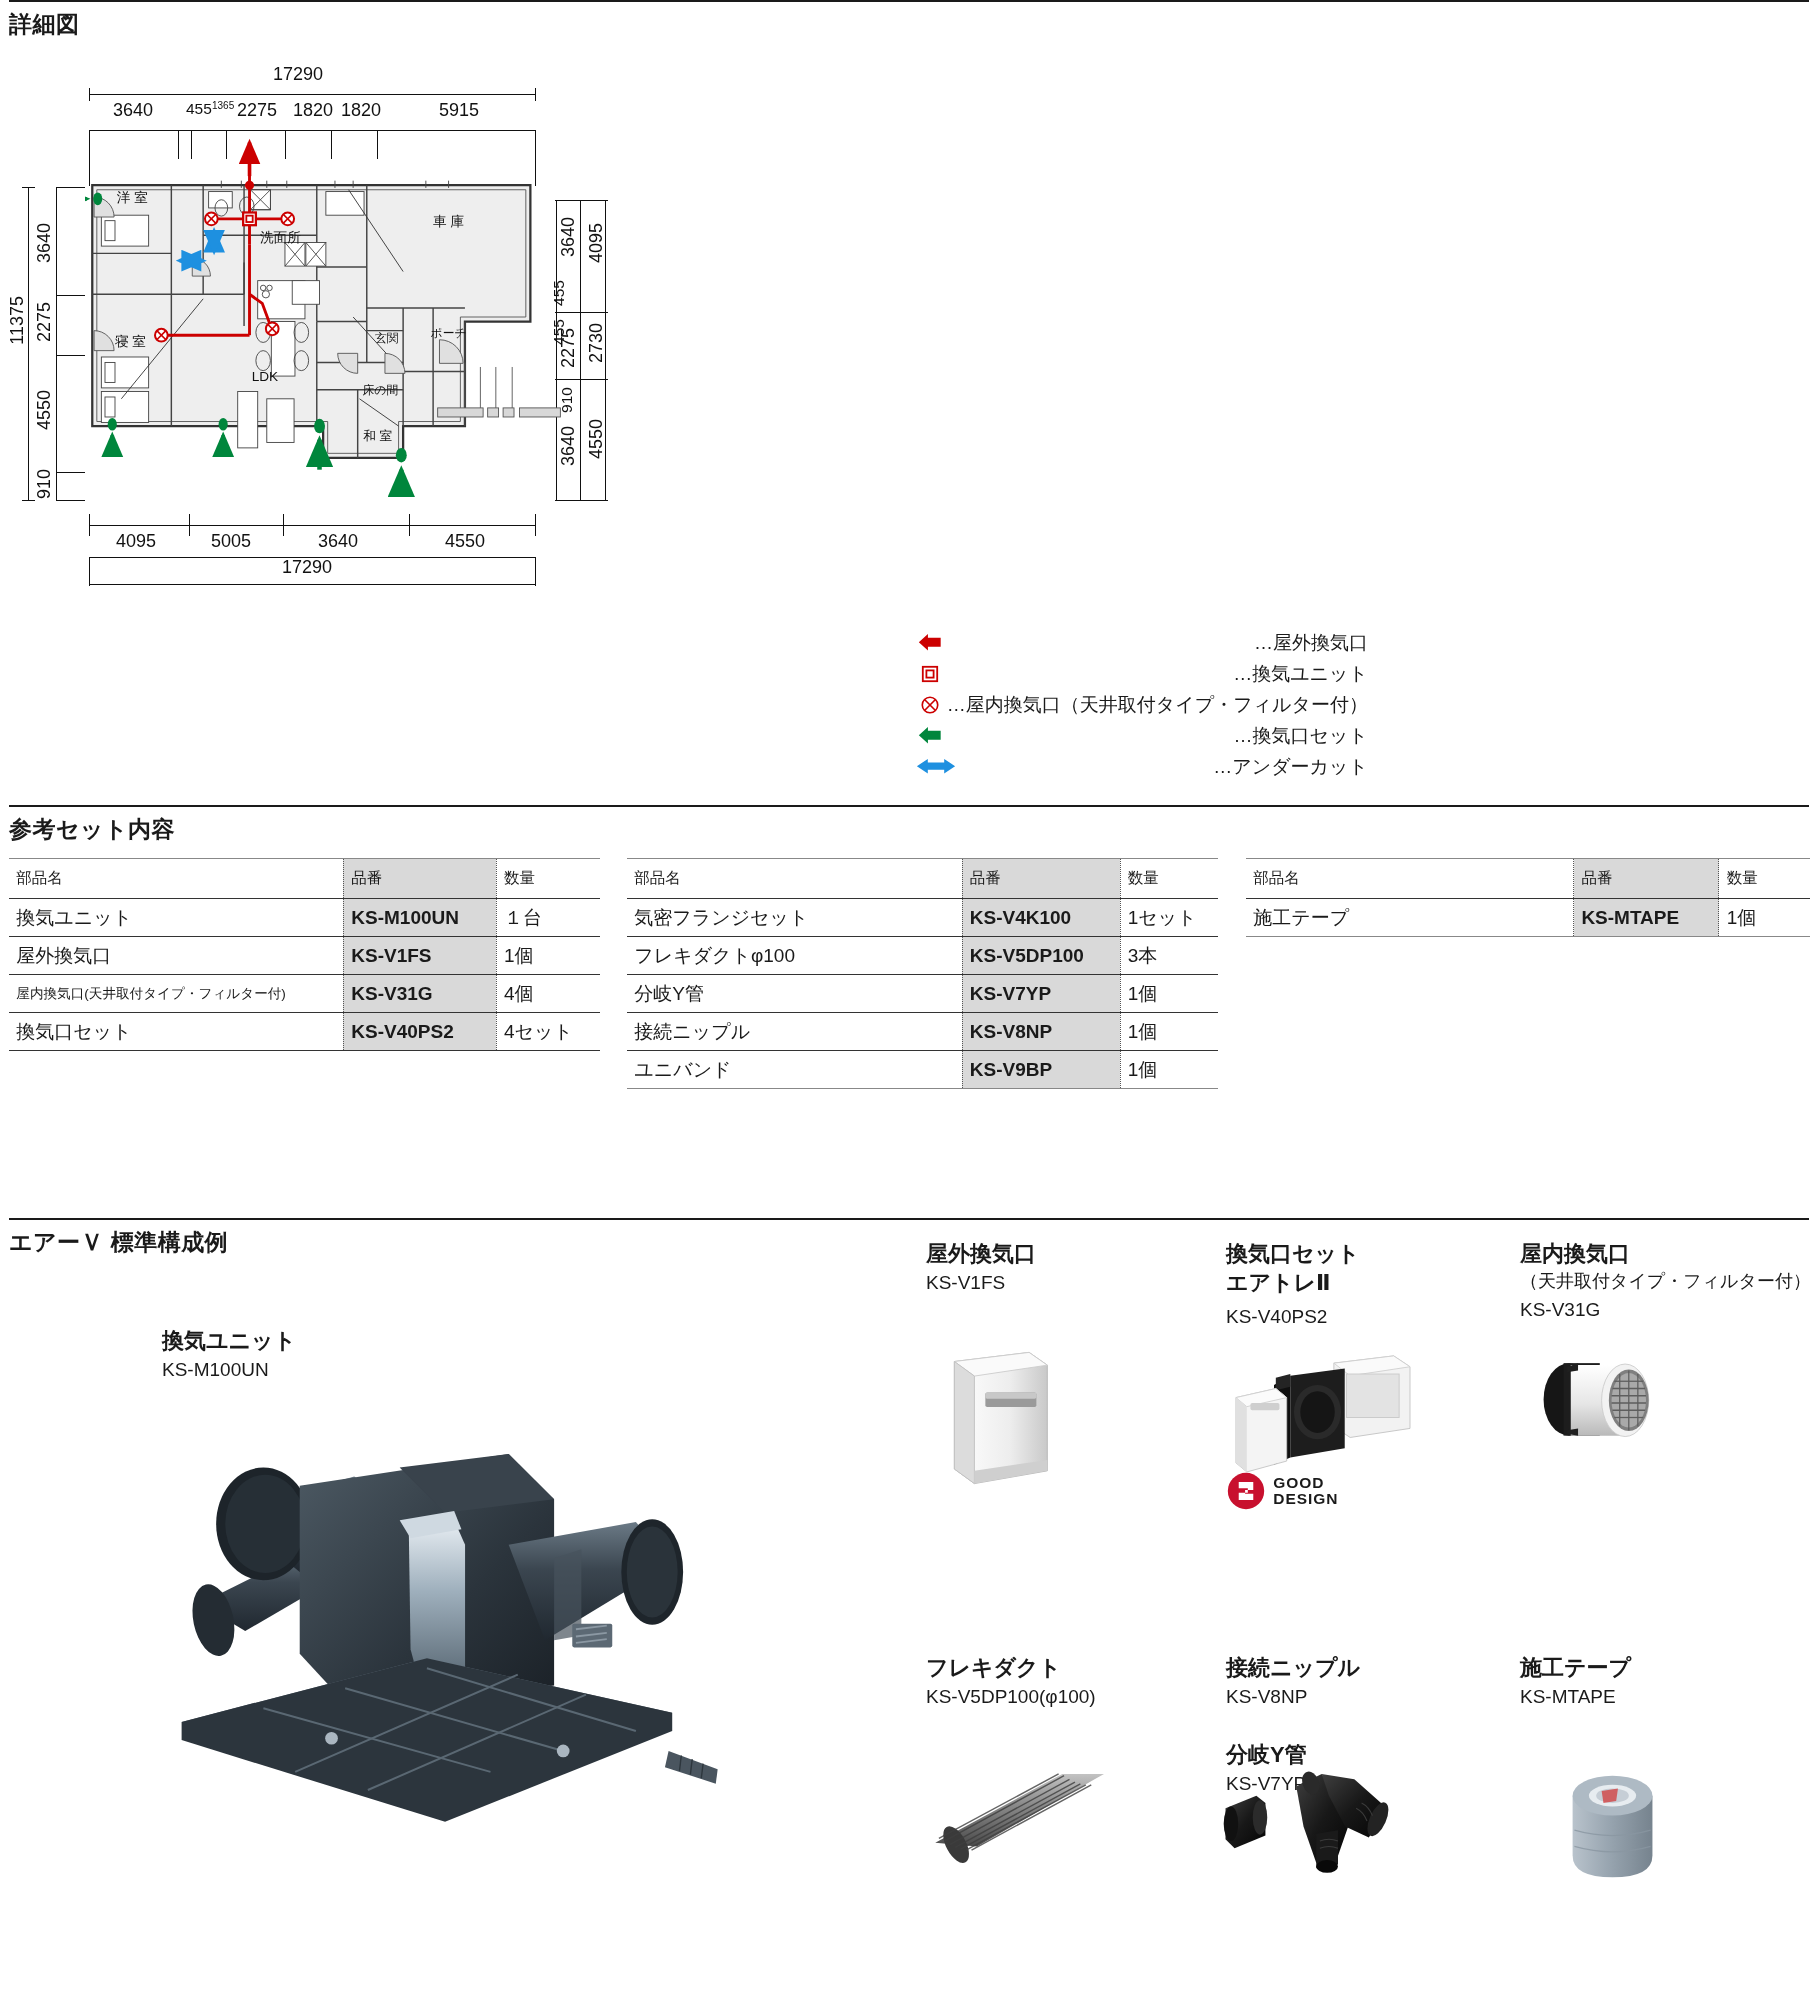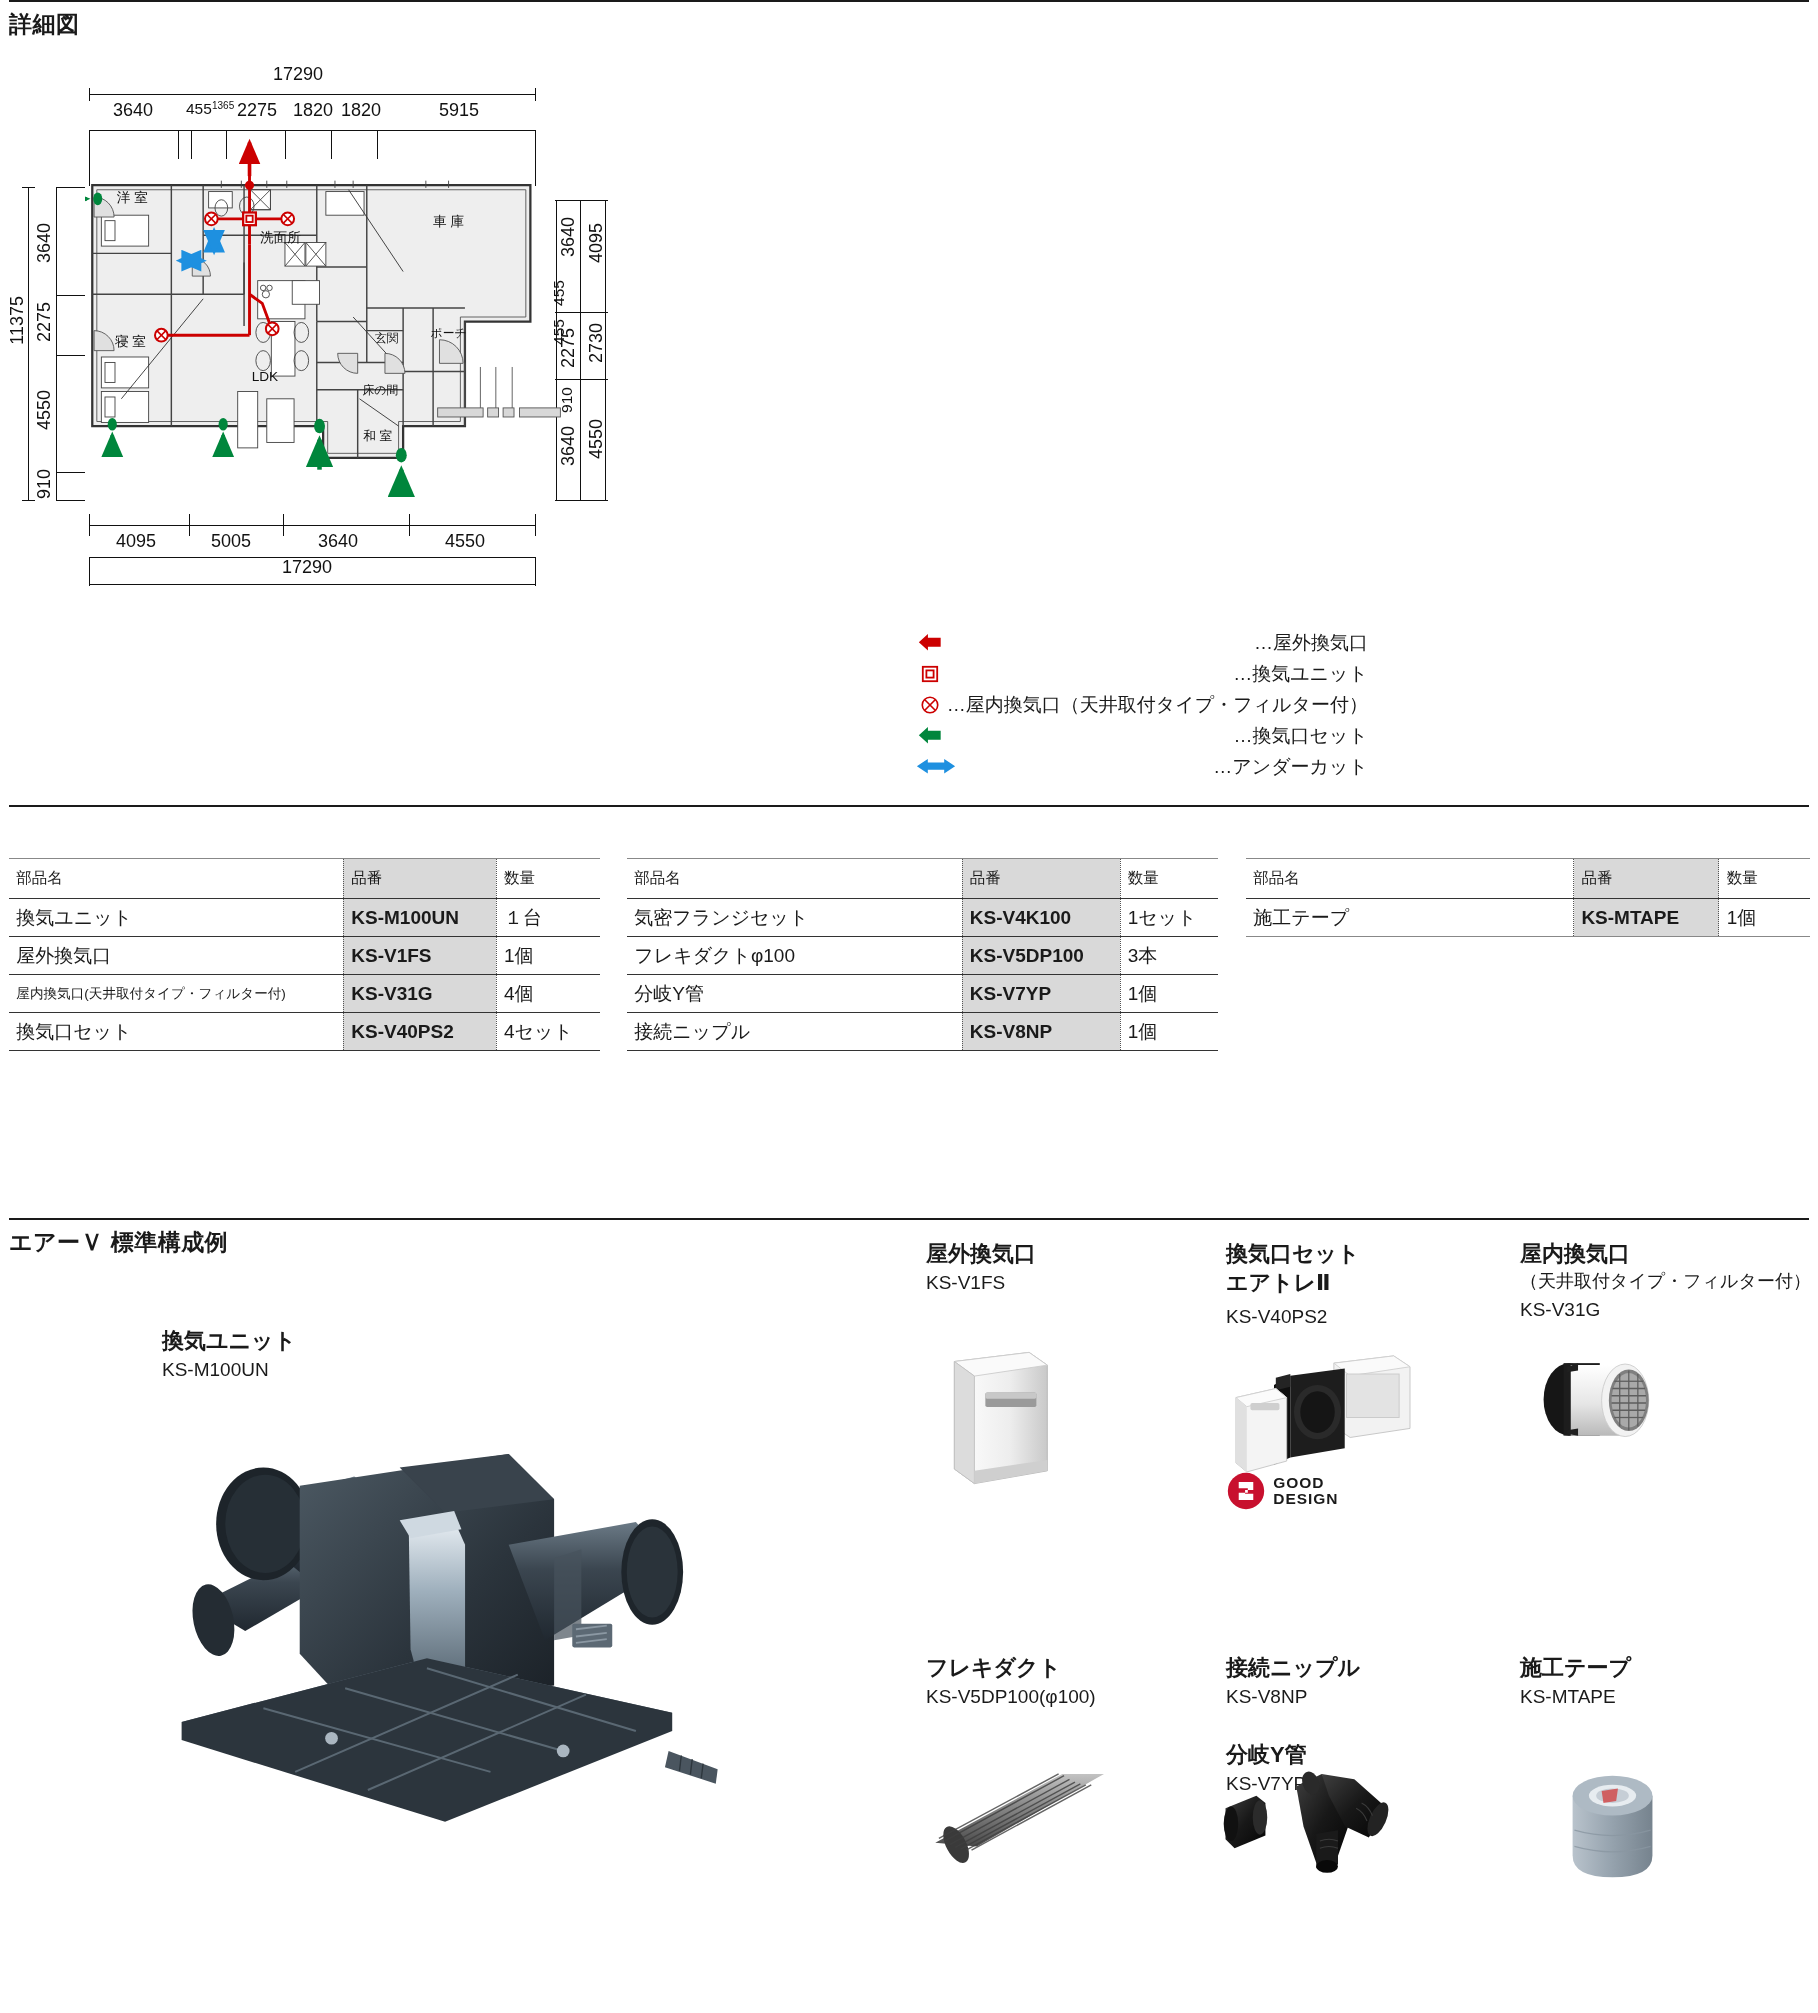--- a/index.html
+++ b/index.html
@@ -368,20 +368,21 @@
       <svg width="42" height="16.4" viewBox="0 0 46 18">
         <path d="M14,5 L32,5 L32,1 L44,9 L32,17 L32,13 L14,13 L14,17 L2,9 L14,1 Z" fill="#1e90e0"></path>
       </svg>
     </span>
     <span class="leg-txt" style="margin-left:5.5px;">…アンダーカット</span>
   </div>
 </div>
 
 <div id="tables">
   <div class="sec-rule"></div>
+  <div class="sec-title">参考セット内容</div>
 
   <div style="position:absolute; left:9px; top:53px;">
     <table class="partlist" style="width:591px;">
       <colgroup>
           <col style="width:335px">
           <col style="width:153px">
           <col style="width:104px">
         </colgroup>
       <thead>
           <tr class="topline headline">
@@ -443,20 +444,25 @@
         <tr class="rowline">
           <td>分岐Y管</td>
           <td class="c-pn">KS-V7YP</td>
           <td class="c-qty">1個</td>
         </tr>
         <tr class="rowline">
           <td>接続ニップル</td>
           <td class="c-pn">KS-V8NP</td>
           <td class="c-qty">1個</td>
         </tr>
+        <tr class="botline">
+          <td>ユニバンド</td>
+          <td class="c-pn">KS-V9BP</td>
+          <td class="c-qty">1個</td>
+        </tr>
       </tbody>
     </table>
   </div>
 
   <div style="position:absolute; left:1246px; top:53px;">
     <table class="partlist" style="width:564px;">
       <colgroup>
           <col style="width:327px">
           <col style="width:145px">
           <col style="width:91px">

